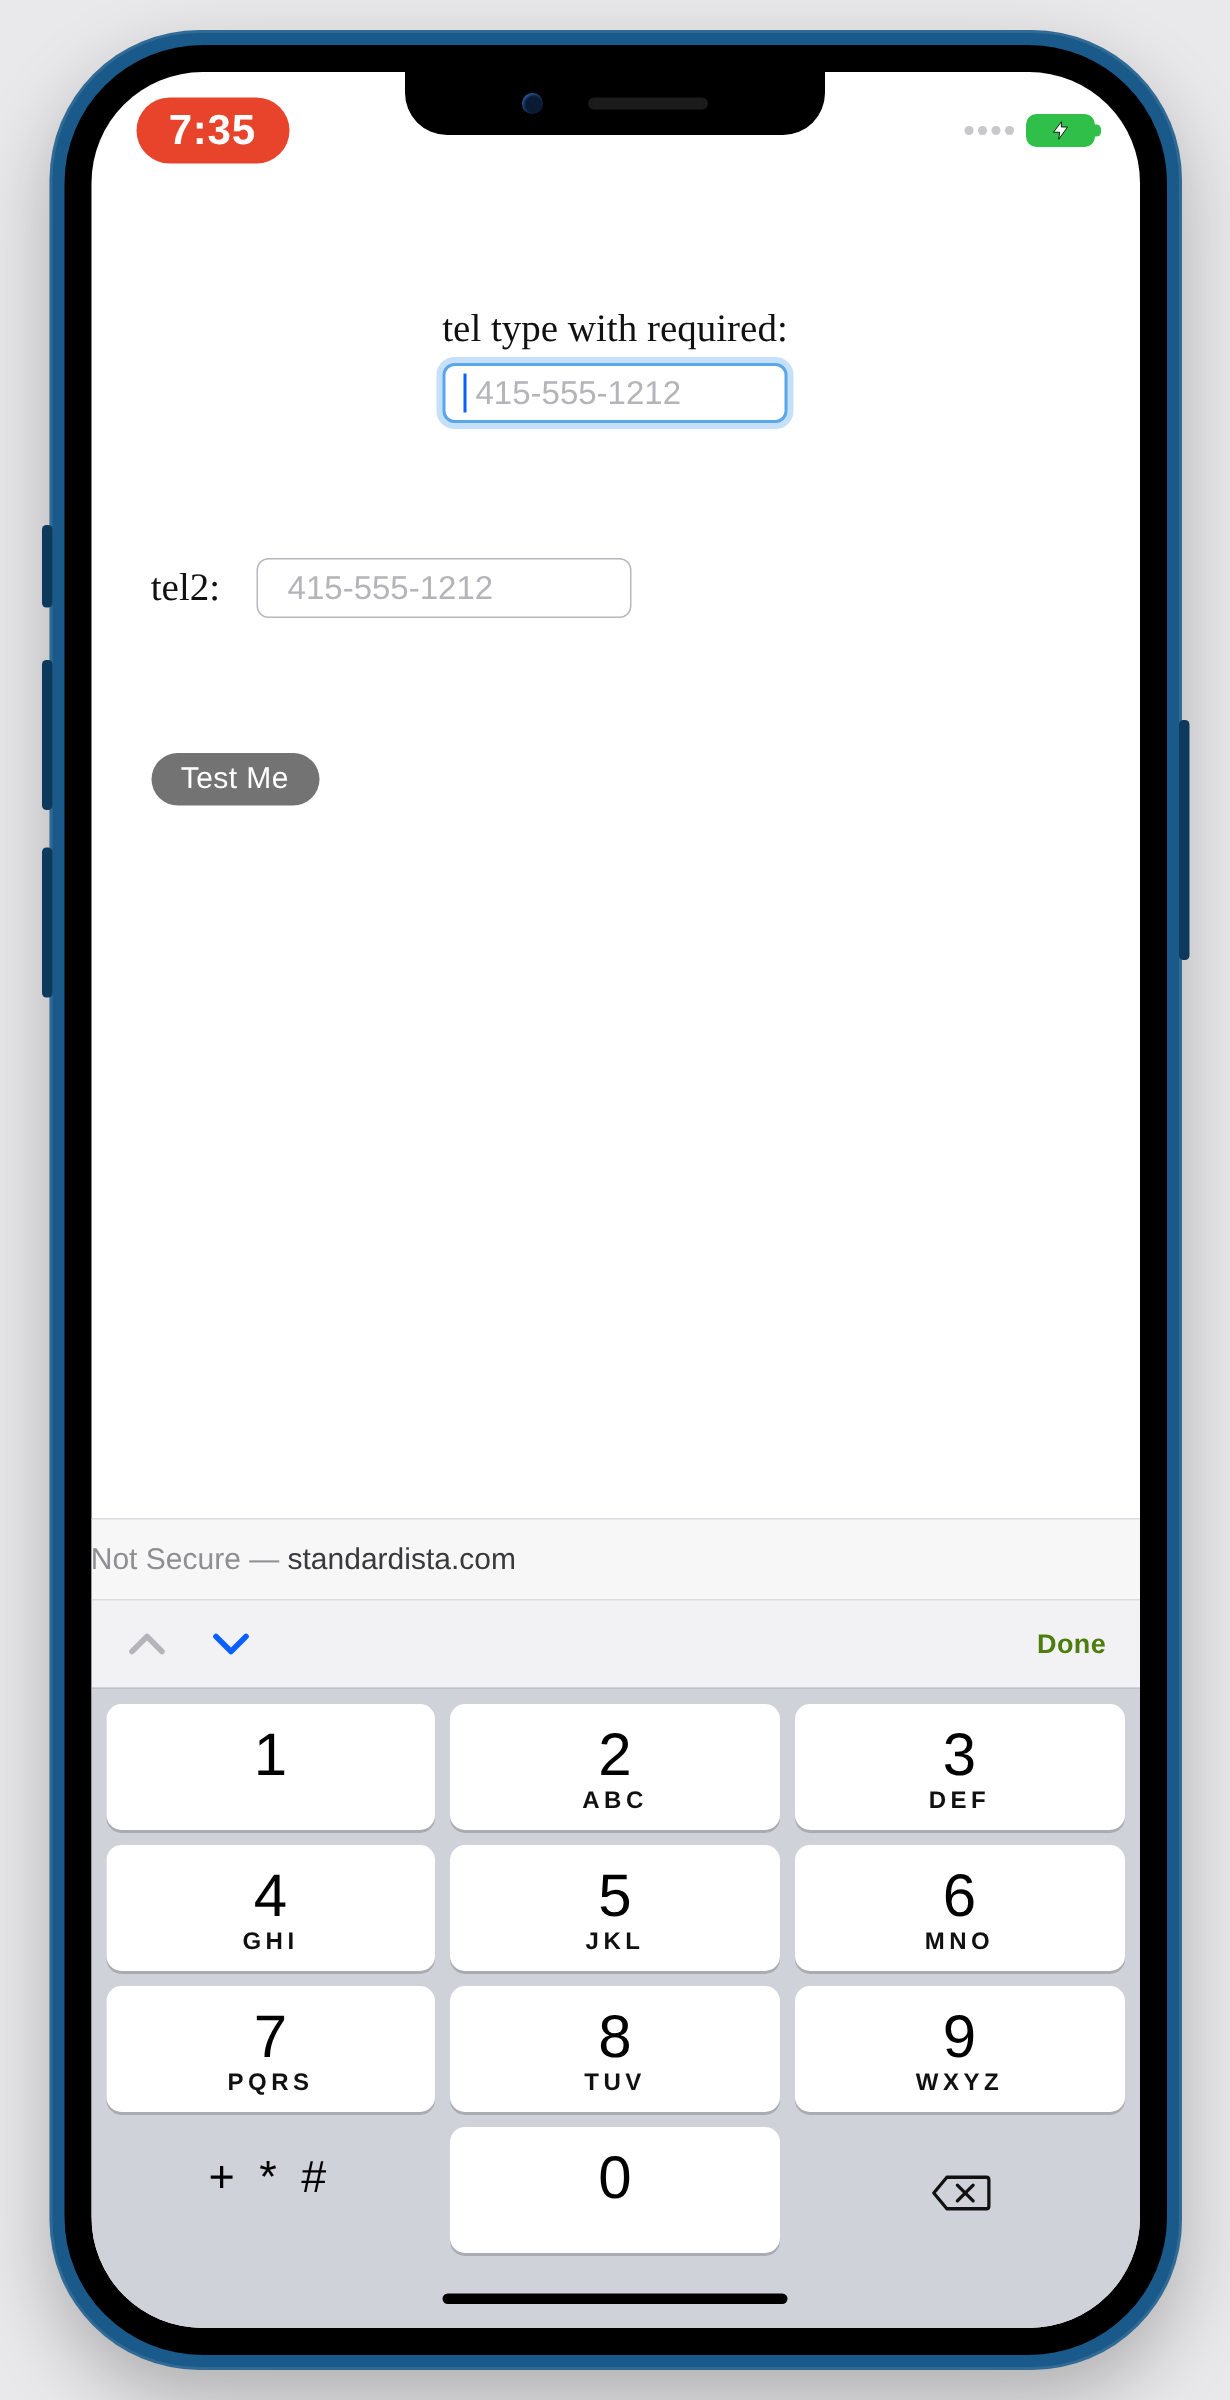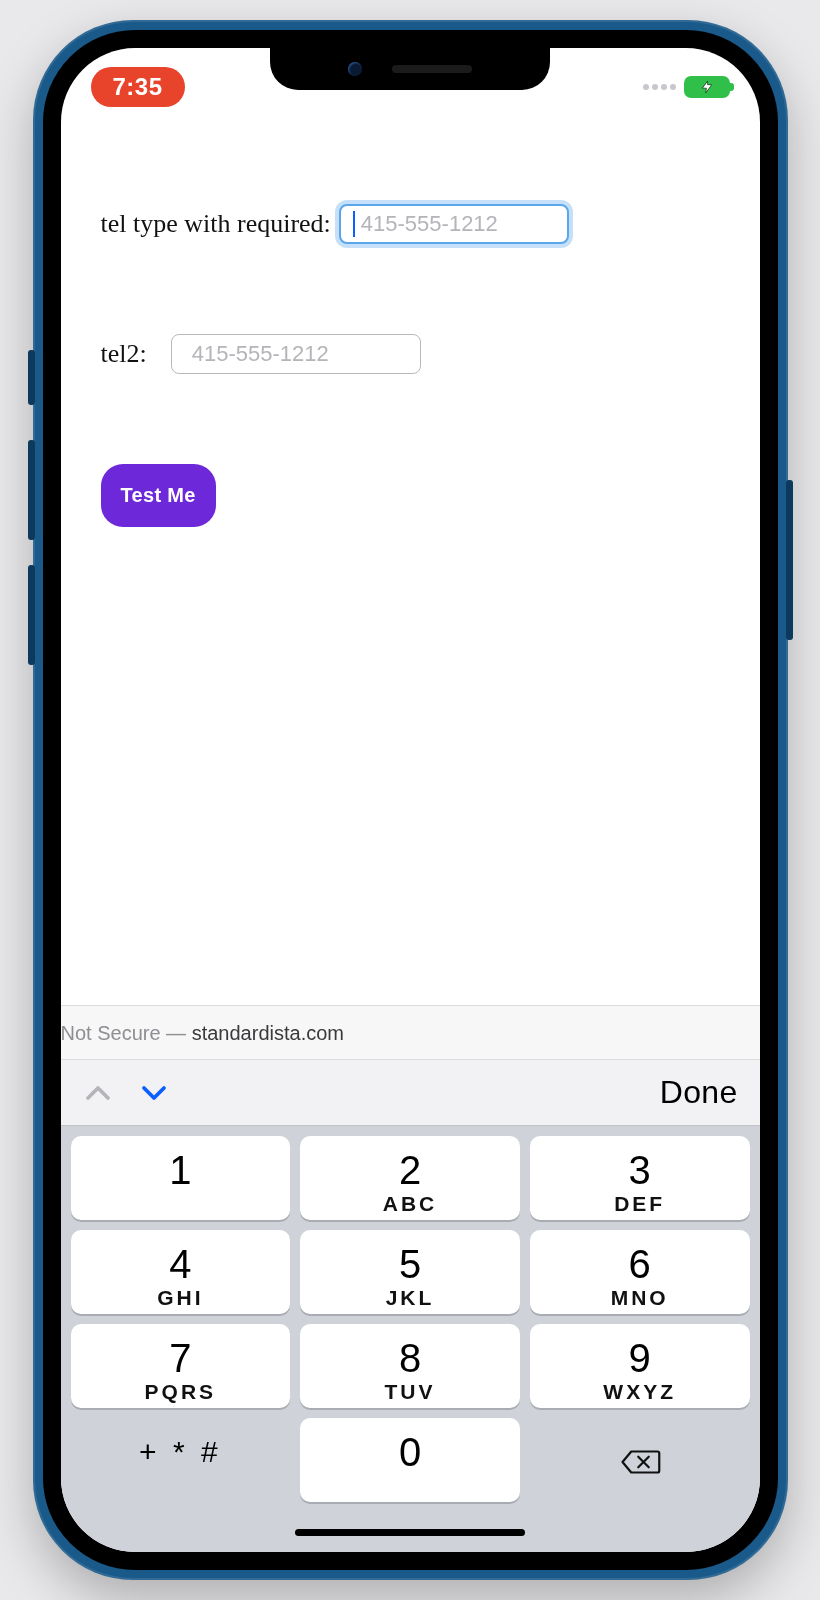--- a/index.html
+++ b/index.html
@@ -65,21 +65,21 @@
       align-items: center;
       padding: 12px 30px 0;
       position: relative;
       z-index: 5;
     }
     .time-pill {
       background: #e8442c;
       color: #fff;
       border-radius: 22px;
       padding: 6px 22px;
-      font-size: 24px;
+      font-size: 28px;
       font-weight: 600;
       letter-spacing: .5px;
     }
     .status-right { display: flex; align-items: center; gap: 8px; }
     .dots { display:flex; gap:3px; }
     .dots span{ width:6px;height:6px;border-radius:50%; background:#c7c7cc;}
     .battery {
       width: 46px; height: 22px;
       border: 2px solid #30c04a; border-radius: 7px;
       position: relative; display:flex; align-items:center; justify-content:center;
@@ -92,21 +92,21 @@
     .battery svg{ width:14px; height:14px; display:block; }
 
     .content {
       flex: 1;
       padding: 90px 40px 0;
       font-family: "Times New Roman", Times, serif;
       font-size: 26px;
       color: #111;
       overflow:hidden;
     }
-    .row1 { display:flex; align-items:center; gap:8px; margin-bottom: 90px;}
+    .row1 { display:flex; align-items:center; gap:8px; margin-bottom: 90px; flex-direction: column;}
     .row2 { display:flex; align-items:center; gap:24px; margin-bottom: 90px;}
     .label { white-space: nowrap; }
     input.tel {
       font-family: -apple-system, Helvetica, Arial, sans-serif;
       font-size: 22px;
       color:#333;
       padding: 4px 20px;
       border: 1px solid #b8b8bd;
       border-radius: 8px;
       height: 40px;
@@ -121,28 +121,28 @@
       position:relative;
     }
     .cursor-wrap{ position:relative; display:inline-block;}
     .caret{
       position:absolute; left:14px; top:7px; width:2px; height:26px;
       background:#0a60ff;
     }
     input.tel::placeholder{ color:#b4b4b9; }
     input.tel2 { width: 250px; }
     .test-btn{
-      background:#6d28d9;
+      background:#737373;
       color:#fff;
       border:none;
       border-radius: 22px;
-      padding: 20px 20px;
+      padding: 6px 20px;
       font-family: -apple-system, Helvetica, Arial, sans-serif;
       font-size: 20px;
-      font-weight: 700;
+      font-weight: 400;
       letter-spacing:.3px;
     }
     .url-bar{
       text-align:left;
       padding: 16px 0 14px;
       font-family: -apple-system, Helvetica, Arial, sans-serif;
       font-size: 20px;
       color:#8e8e93;
       border-top:1px solid #dcdce0;
       background:#f7f7f8;
@@ -150,38 +150,38 @@
     .url-bar .domain-part{ color:#3a3a3c;}
     .kb-accessory{
       display:flex; justify-content:space-between; align-items:center;
       padding: 14px 22px;
       font-family: -apple-system, Helvetica, Arial, sans-serif;
       background:#f2f2f5;
       border-top:1px solid #dcdce0;
     }
     .arrows{ display:flex; gap:26px;}
     .arrows svg{ width:30px; height:30px; display:block;}
-    .done{ color:#000000; font-size:32px; font-weight:400; letter-spacing:.3px;}
+    .done{ color:#4d7c0f; font-size:18px; font-weight:700; letter-spacing:.3px;}
     .keyboard{
       background:#cfd2d8;
       padding: 10px 10px 40px;
       border-top:1px solid #bfc2c8;
     }
     .krow{ display:flex; gap:10px; margin-bottom:10px;}
     .key{
       flex:1;
       background:#fff;
       border-radius:10px;
       box-shadow: 0 2px 0 #a9acb2;
       display:flex; flex-direction:column; align-items:center; justify-content:center;
       padding: 14px 0 10px;
       font-family: -apple-system, Helvetica, Arial, sans-serif;
     }
     .key .digit{ font-size:40px; line-height:1; font-weight:400; color:#000;}
-    .key .letters{ font-size:21px; font-weight:700; letter-spacing:3px; color:#111; margin-top:2px; height:18px;}
+    .key .letters{ font-size:16px; font-weight:700; letter-spacing:3px; color:#111; margin-top:2px; height:18px;}
     .key.blank{ background:transparent; box-shadow:none;}
     .key.sym .digit{ font-size:30px; letter-spacing:4px;}
     .key.del .digit{ font-size:0;}
     .key.del svg{ width:42px; height:30px;}
     .home-ind{
       position:absolute; bottom:16px; left:50%; transform:translateX(-50%);
       width:230px; height:7px; background:#000; border-radius:5px;
     }
   </style>
 </head>

